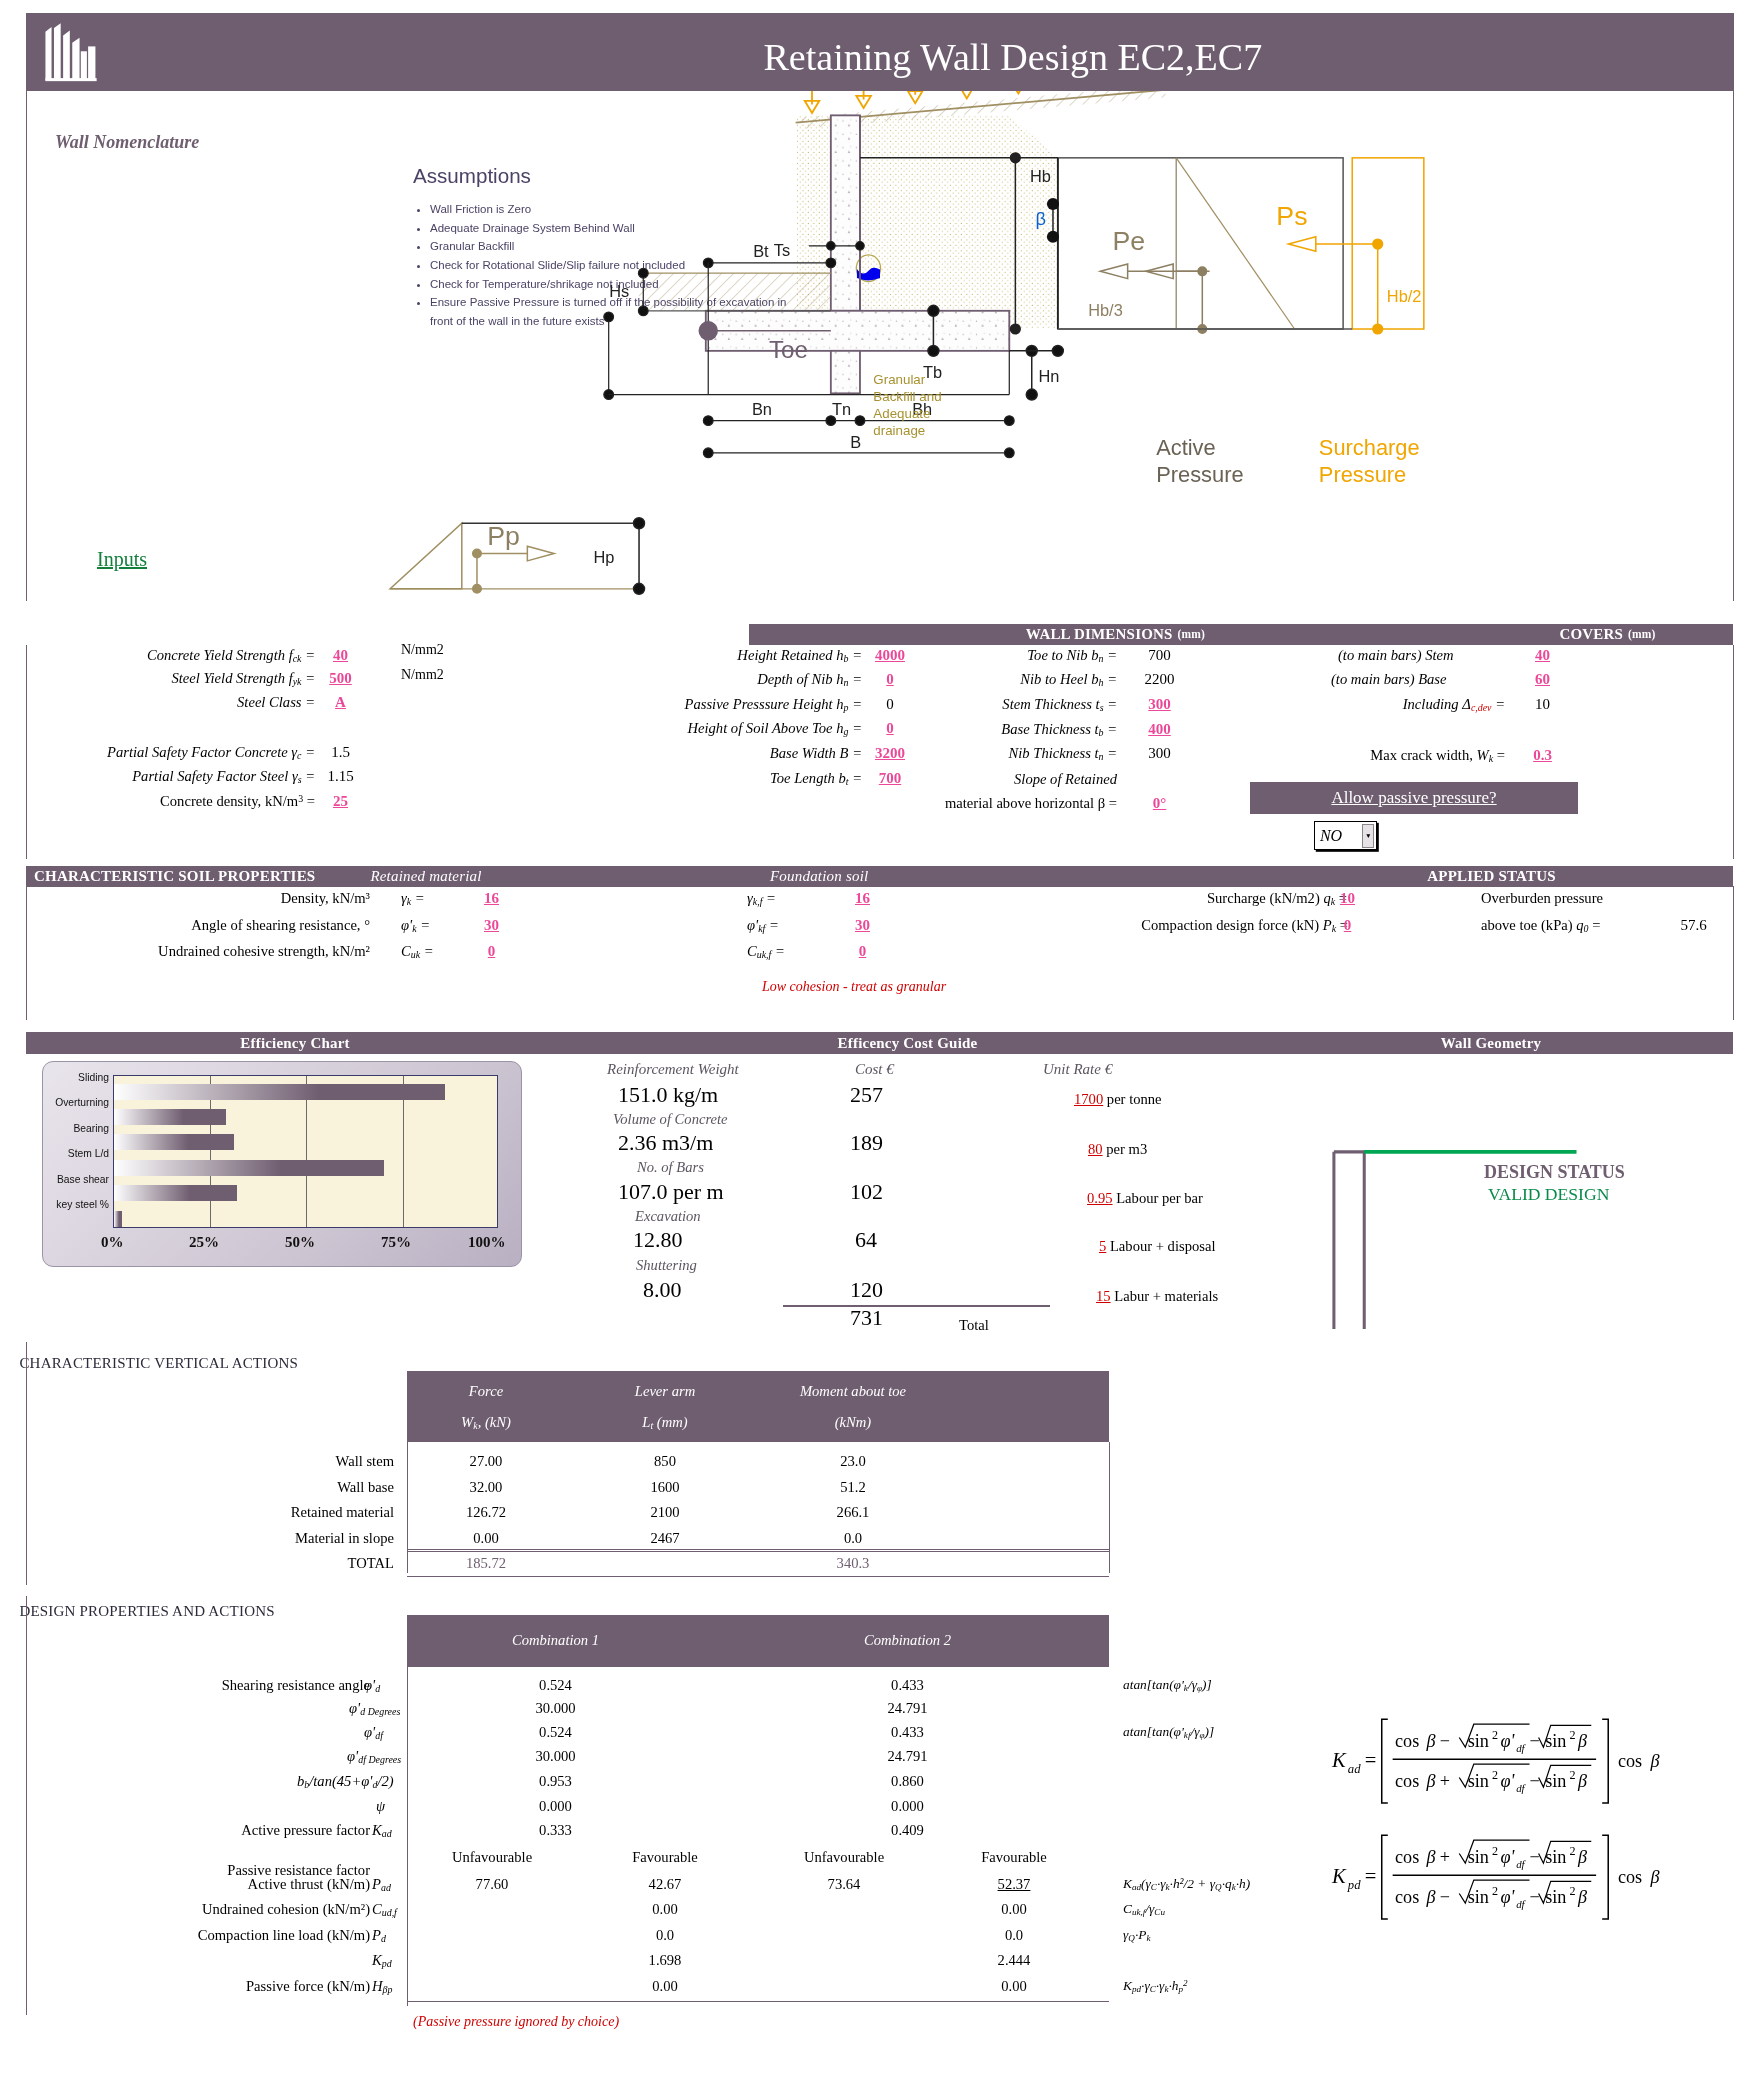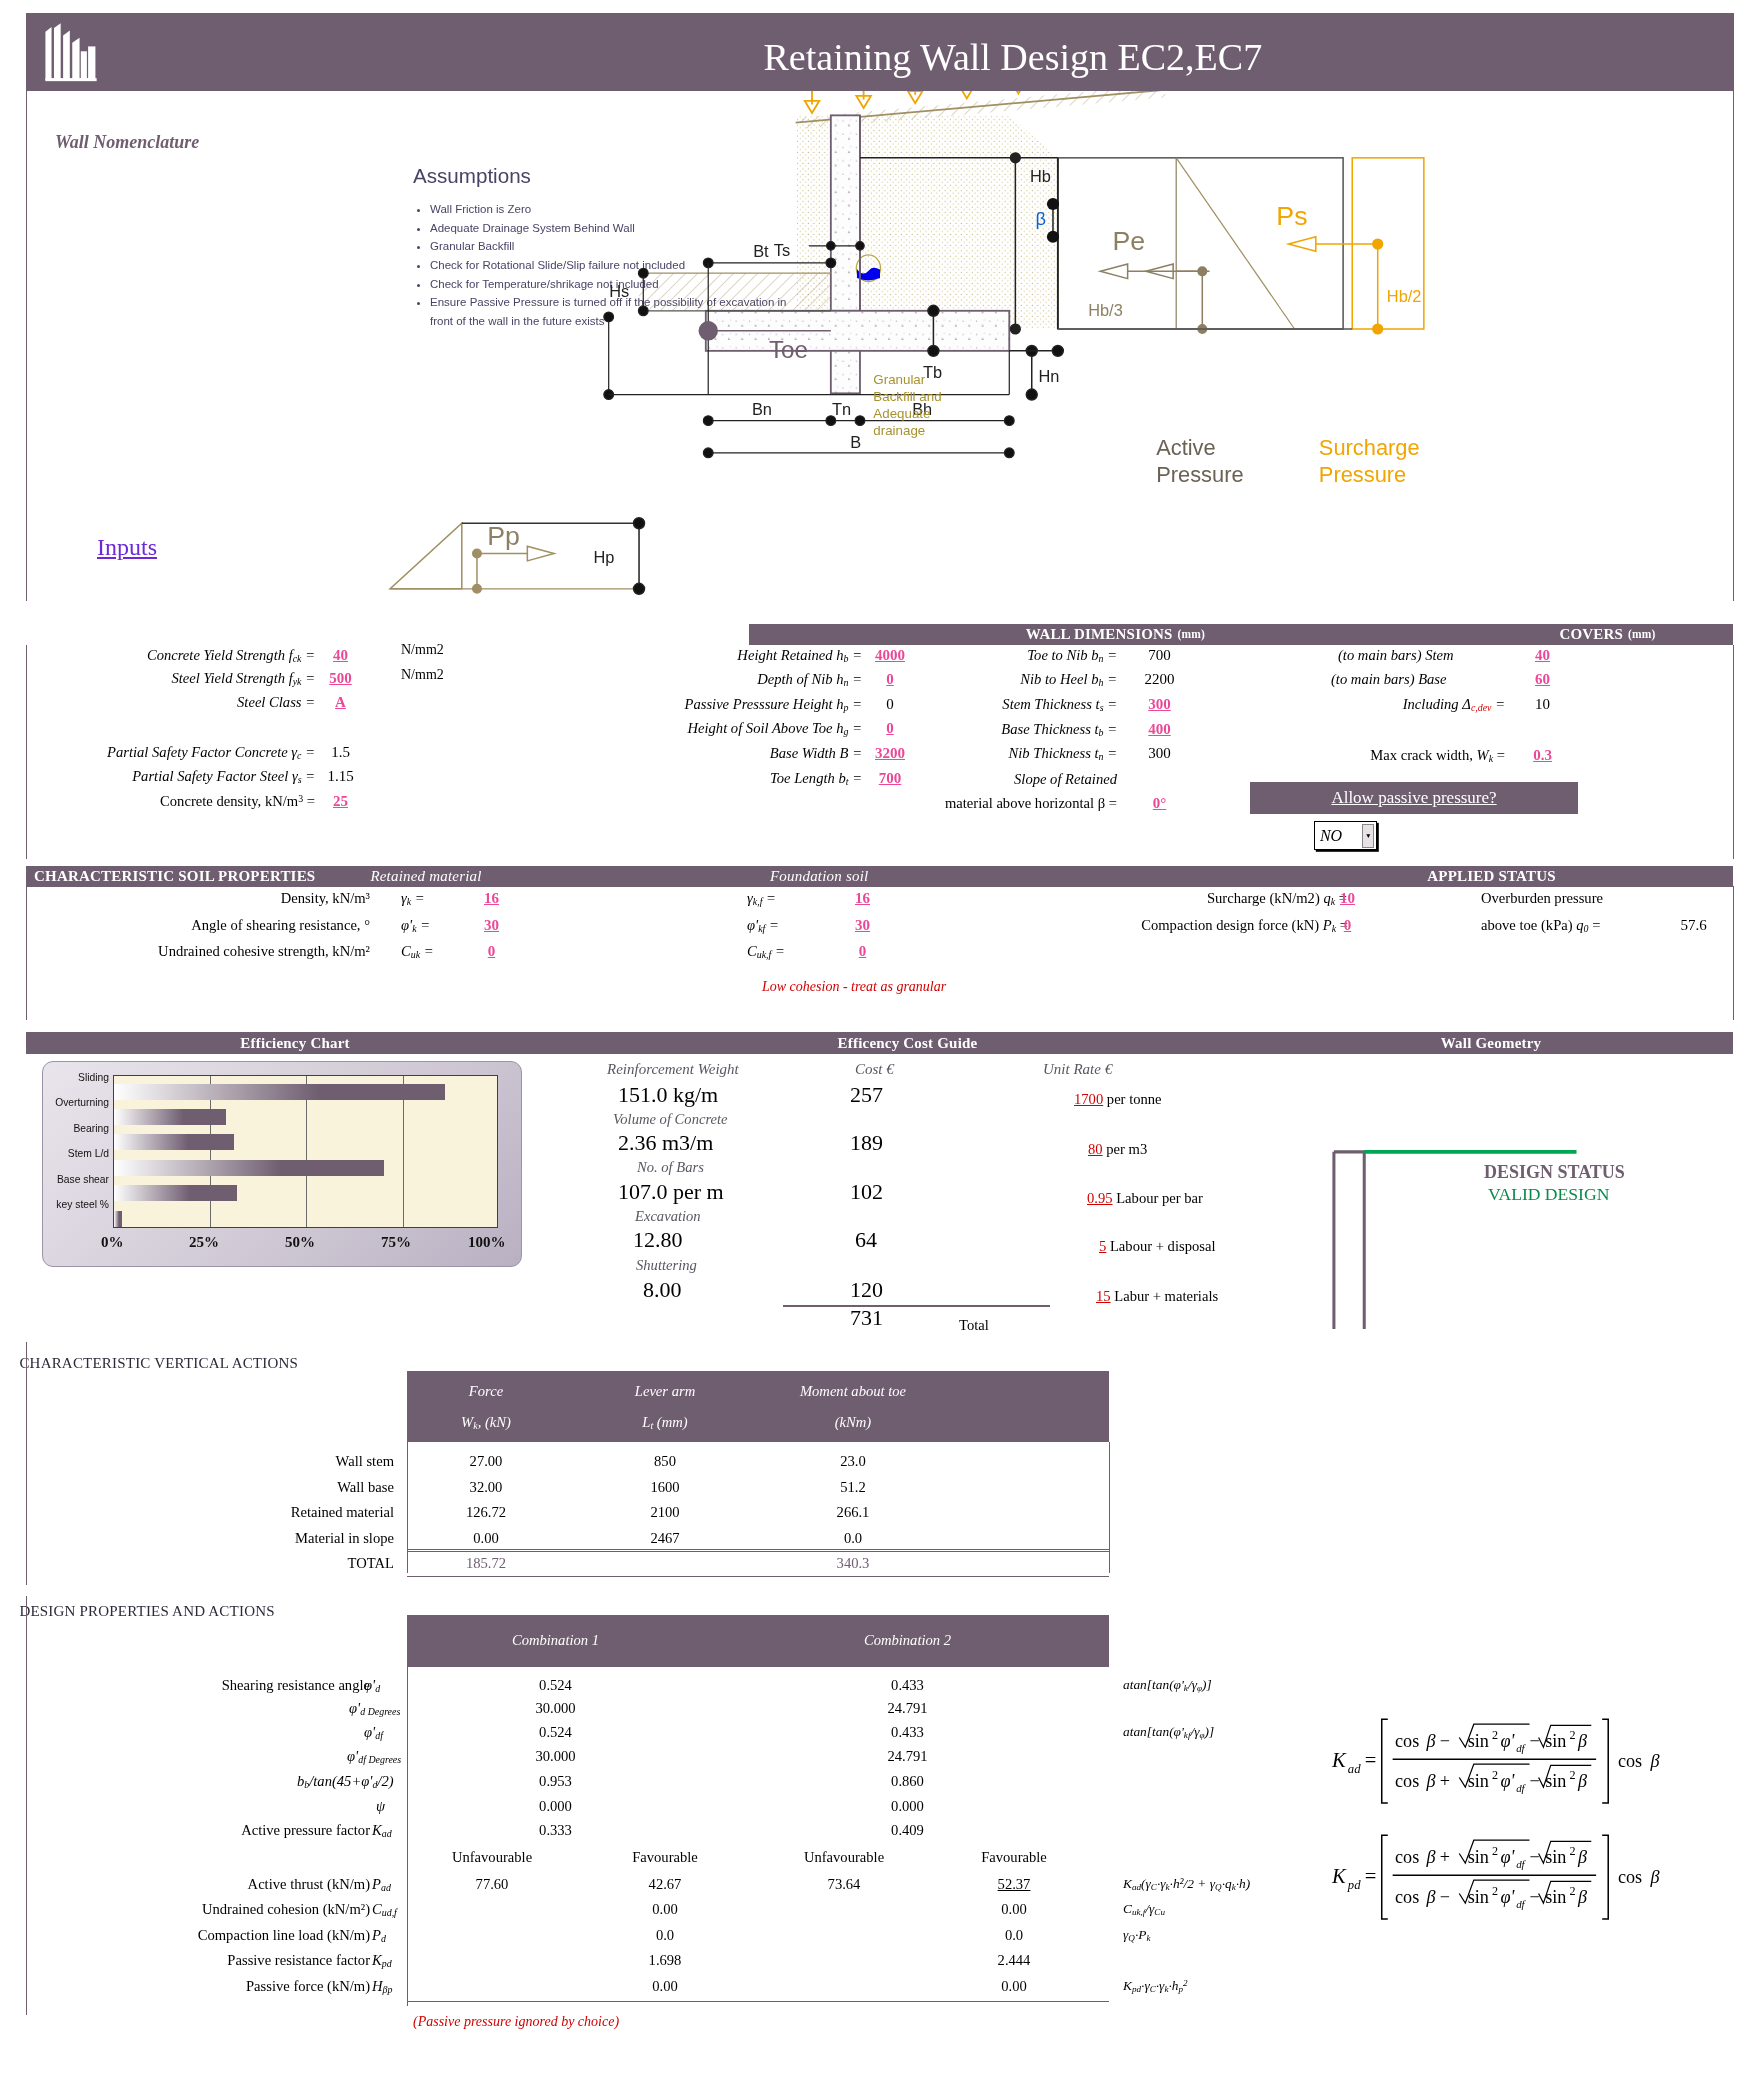--- a/index.html
+++ b/index.html
@@ -34,21 +34,21 @@
   .author{
     position:absolute; left:1232px; top:76px;
     font-size:13.4px; color:#ffffff; white-space:nowrap;
   }
 
   
   .diagpanel{ position:absolute; left:25.5px; top:91px; width:1708px; height:510px;
               border-left:1.8px solid #6f5d70; border-right:1.8px solid #6f5d70; background:#fff;}
   .lbl-nomen{ position:absolute; left:55px; top:132px; font-size:18px; font-style:italic;
               font-weight:bold; color:#6f5d70; }
-  .lbl-inputs{ position:absolute; left:97px; top:534px; font-size:24px; color:#6d28d9;
+  .lbl-inputs{ position:absolute; left:97px; top:548px; font-size:20px; color:#15803d;
                text-decoration:underline; }
   .assume-title{ position:absolute; left:413px; top:164px; font-size:20.6px;
                  font-family:"Liberation Sans", sans-serif; color:#4b4366; }
   .assume-list{ position:absolute; left:413px; top:200px; width:376px;
                 font-family:"Liberation Sans", sans-serif; font-size:11.5px; color:#4b4366;
                 line-height:1.62; }
   .assume-list li{ margin:0; }
   .assume-list ul{ margin:0; padding-left:17px; }
 
   
@@ -701,21 +701,21 @@
   <div class="formula" style="left:1123px;top:1901px;">
     C<span class="sub">uk,f</span>/γ<span class="sub">Cu</span></div>
 
   <div class="rowlbl" style="left:109px;top:1927px;width:261px;">Compaction line load (kN/m)</div>
   <div class="f it" style="left:372px;top:1927px;">P<span class="sub">d</span></div>
   <div class="cell" style="left:592px;top:1927px;width:146px;">0.0</div>
   <div class="cell" style="left:941px;top:1927px;width:146px;">0.0</div>
   <div class="formula" style="left:1123px;top:1927px;">
     γ<span class="sub">Q</span>·P<span class="sub">k</span></div>
 
-  <div class="rowlbl" style="left:109px;top:1952px;width:261px;">Passive resistance factor</div>
+  <div class="rowlbl" style="left:109px;top:1862px;width:261px;">Passive resistance factor</div>
   <div class="f it" style="left:372px;top:1952px;">K<span class="sub">pd</span></div>
   <div class="cell" style="left:592px;top:1952px;width:146px;">1.698</div>
   <div class="cell" style="left:941px;top:1952px;width:146px;">2.444</div>
 
   <div class="rowlbl" style="left:109px;top:1978px;width:261px;">Passive force (kN/m)</div>
   <div class="f it" style="left:372px;top:1978px;">H<span class="sub">βp</span></div>
   <div class="cell" style="left:592px;top:1978px;width:146px;">0.00</div>
   <div class="cell" style="left:941px;top:1978px;width:146px;">0.00</div>
   <div class="formula" style="left:1123px;top:1978px;">
     K<span class="sub">pd</span>·γ<span class="sub">C</span>·γ<span class="sub">k</span>·h<span class="sub">p</span><span class="sup">2</span></div>

